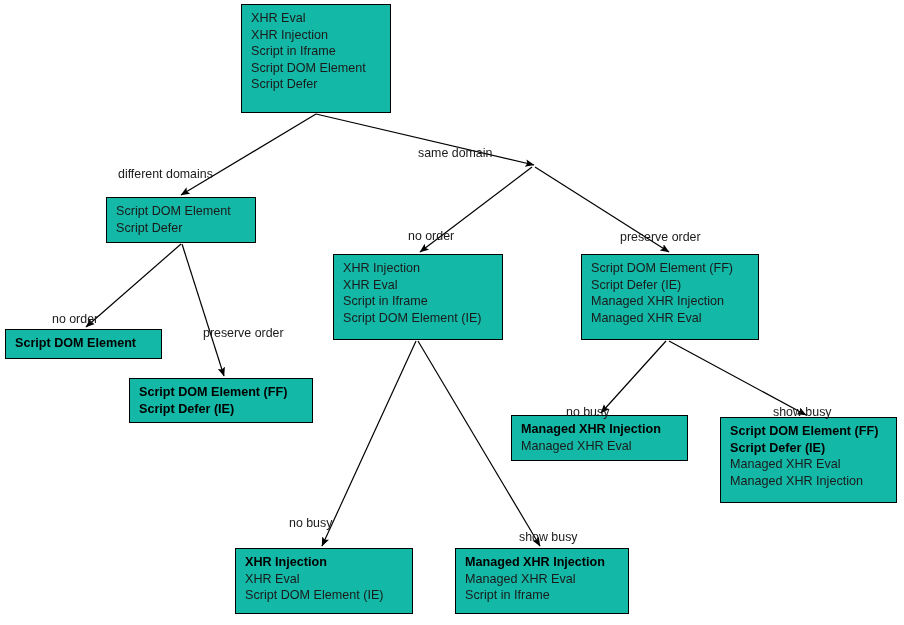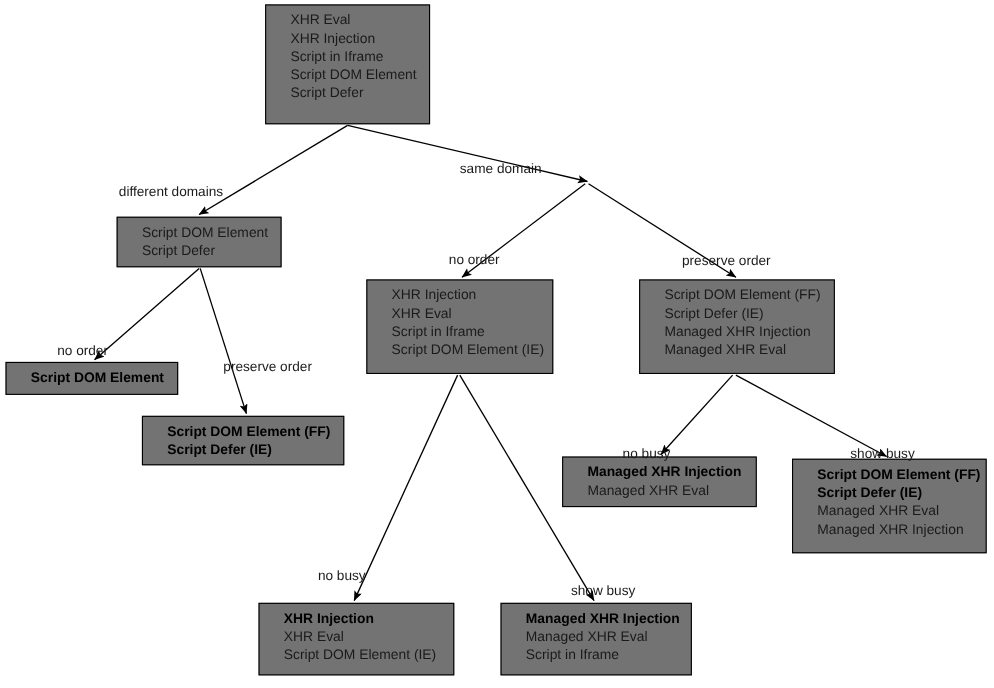--- a/index.html
+++ b/index.html
@@ -1,21 +1,21 @@
 <!DOCTYPE html>
 <html><head>
 <meta charset="utf-8">
 <style>
   html,body{margin:0;padding:0;background:#ffffff;}
   body{width:904px;height:625px;overflow:hidden;
        font-family:"Liberation Sans","DejaVu Sans",sans-serif;}
   #diagram{position:relative;width:904px;height:625px;background:#fff;}
   svg#edges{position:absolute;left:0;top:0;width:904px;height:625px;pointer-events:none;}
-  .node{position:absolute;box-sizing:border-box;border:1px solid #000;background:#737373;
-        padding:5px 9px 4px 22px;}
+  .node{position:absolute;box-sizing:border-box;border:1px solid #000;background:#14b8a6;
+        padding:5px 9px 4px 9px;}
   .node .line{font-size:12.6px;line-height:16.6px;color:#1a1a1a;white-space:nowrap;}
   .node .line.b{font-weight:bold;color:#000;}
   .elabel{position:absolute;font-size:12.4px;color:#1a1a1a;white-space:nowrap;margin-top:26px;}
 </style>
 </head>
 <body>
 
 <div id="diagram">
   <svg id="edges" viewBox="0 0 904 625" xmlns="http://www.w3.org/2000/svg">
     <defs>
@@ -82,21 +82,21 @@
         <div class="line">Managed XHR Eval</div>
       </div>
       <div class="node" style="left: 720px; top: 417px; width: 177px; height: 86px;">
         <div class="line b">Script DOM Element (FF)</div>
         <div class="line b">Script Defer (IE)</div>
         <div class="line">Managed XHR Eval</div>
         <div class="line">Managed XHR Injection</div>
       </div>
     </div>
   <div id="label-layer">
-      <div class="elabel" style="left: 108px; top: 141px; text-align: right;">different domains</div>
+      <div class="elabel" style="left: 118px; top: 141px; text-align: right;">different domains</div>
       <div class="elabel" style="left: 418px; top: 120px;">same domain</div>
       <div class="elabel" style="left: 52px; top: 286px;">no order</div>
       <div class="elabel" style="left: 203px; top: 300px;">preserve order</div>
       <div class="elabel" style="left: 408px; top: 203px;">no order</div>
       <div class="elabel" style="left: 620px; top: 204px;">preserve order</div>
       <div class="elabel" style="left: 289px; top: 490px;">no busy</div>
       <div class="elabel" style="left: 519px; top: 504px;">show busy</div>
       <div class="elabel" style="left: 566px; top: 379px;">no busy</div>
       <div class="elabel" style="left: 773px; top: 379px;">show busy</div>
     </div>

